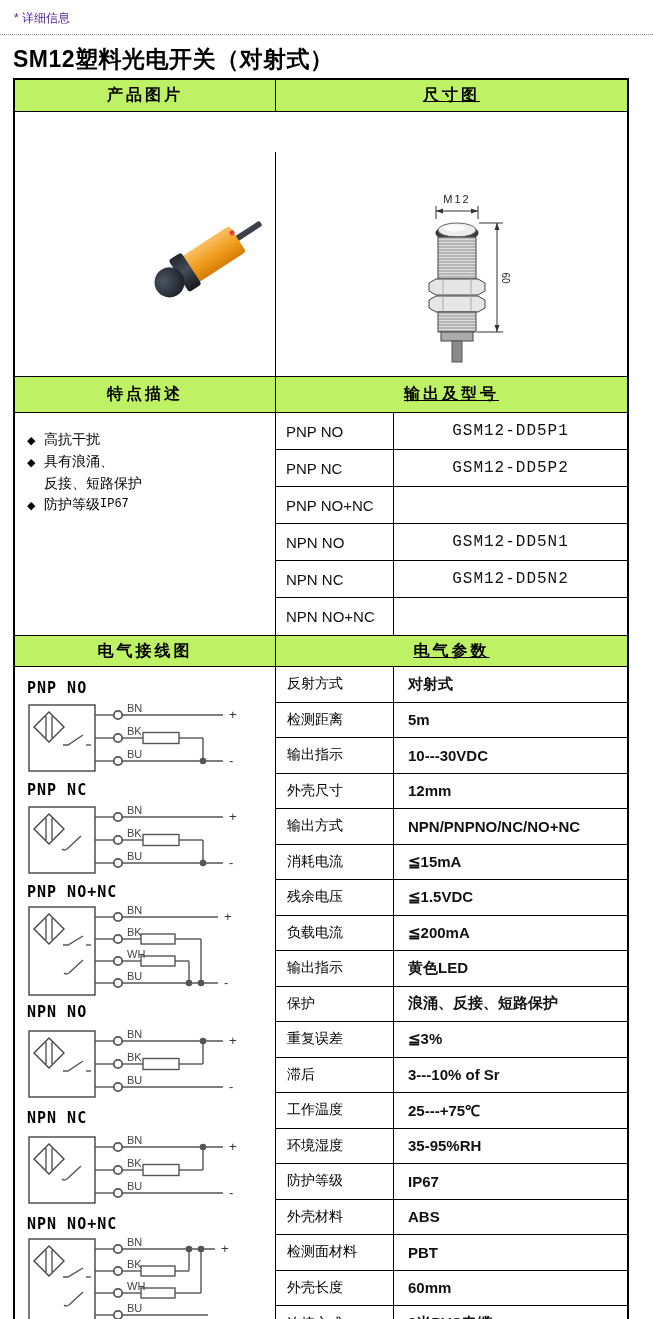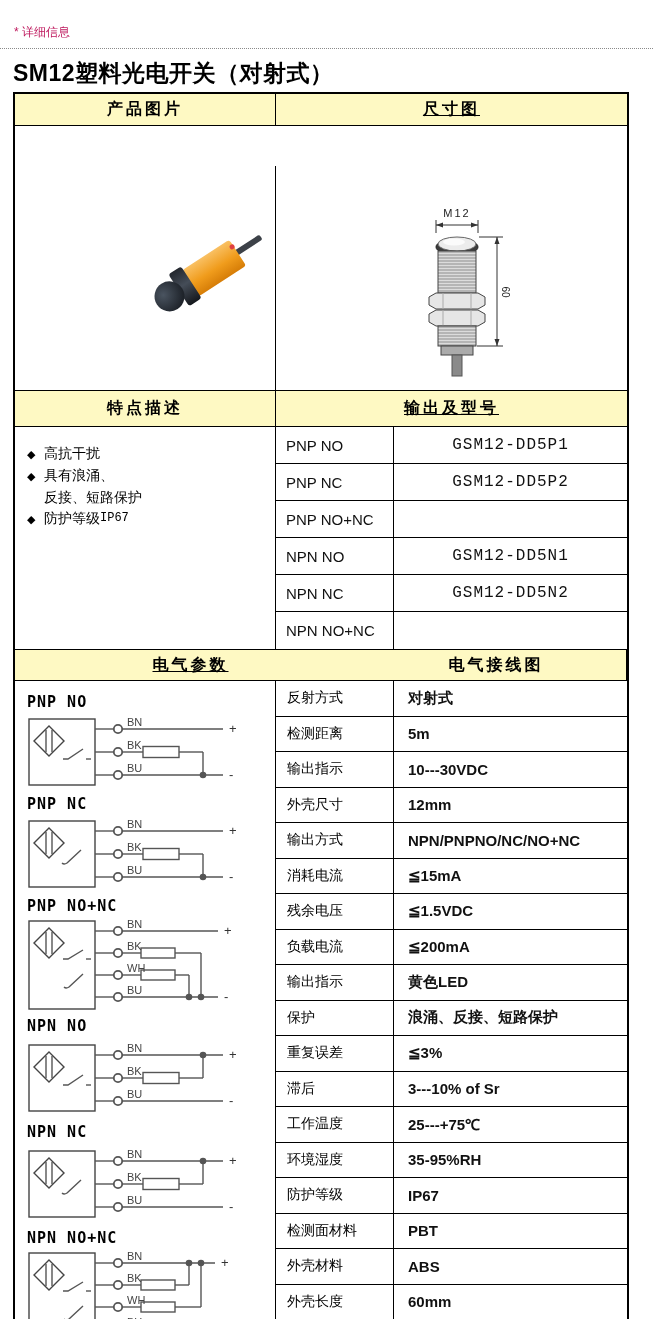--- a/index.html
+++ b/index.html
@@ -3,32 +3,32 @@
 <meta charset="utf-8">
 <style>
   * { box-sizing: border-box; margin: 0; padding: 0; }
   html,body { background:#fff; }
   body {
     width: 653px; height: 1319px;
     font-family: "Liberation Sans", sans-serif;
     color:#000; position:relative; overflow:hidden;
   }
   .top-note {
-    font-size:12px; color:#be185d;
-    padding:24px 0 7px 14px;
+    font-size:12px; color:#4c1d95;
+    padding:10px 0 7px 14px;
     border-bottom:1px dotted #8a8a8a;
   }
   .page-title {
     font-size:23px; font-weight:bold;
     margin:9px 0 3px 13px; letter-spacing:.5px;
   }
   .spec-table { width:616px; margin-left:13px; border:2px solid #000; background:#fff; }
   .row { display:flex; }
   .hdr {
-    background:#fef9c3; font-weight:bold; font-size:16px;
+    background:#bef264; font-weight:bold; font-size:16px;
     display:flex; align-items:center; justify-content:center;
     letter-spacing:3px; border-bottom:1px solid #000;
   }
   .col-l { width:261px; border-right:1px solid #000; }
   .col-r { width:351px;text-decoration:underline; }
   .h1 { height:32px; } .h2 { height:36px; } .h3 { height:31px; }
   .imgrow { height:225px; border-bottom:1px solid #000;margin-top:40px; }
   .imgcell-l { width:261px; border-right:1px solid #000; position:relative; overflow:hidden; }
   .imgcell-r { width:351px; position:relative; overflow:hidden; }
 
@@ -189,22 +189,22 @@
         <div class="omodel">GSM12-DD5N2</div>
       </div>
       <div class="orow">
         <div class="otype">NPN NO+NC</div>
         <div class="omodel"></div>
       </div>
     </div>
   </div>
 
   <div class="row">
+    <div class="hdr col-l h3">电气接线图</div>
     <div class="hdr col-r h3">电气参数</div>
-    <div class="hdr col-l h3">电气接线图</div>
   </div>
 
   <div class="sec3body">
     <div class="wiring">
 
       <div class="wd">
         <div class="wd-title">PNP NO</div>
         <svg width="240" height="82" viewBox="0 0 240 82">
           <g stroke="#555" stroke-width="1.4" fill="none">
             <rect x="6" y="8" width="66" height="66" stroke="#444"></rect>
@@ -468,28 +468,28 @@
       </div>
       <div class="prow">
         <div class="plabel">环境湿度</div>
         <div class="pvalue">35-95%RH</div>
       </div>
       <div class="prow">
         <div class="plabel">防护等级</div>
         <div class="pvalue">IP67</div>
       </div>
       <div class="prow">
+        <div class="plabel">外壳材料</div>
+        <div class="pvalue">ABS</div>
+      </div>
+      <div class="prow">
         <div class="plabel">检测面材料</div>
         <div class="pvalue">PBT</div>
       </div>
       <div class="prow">
-        <div class="plabel">外壳材料</div>
-        <div class="pvalue">ABS</div>
-      </div>
-      <div class="prow">
         <div class="plabel">外壳长度</div>
         <div class="pvalue">60mm</div>
       </div>
       <div class="prow">
         <div class="plabel">连接方式</div>
         <div class="pvalue">2米PVC电缆</div>
       </div>
     </div>
   </div>
 

